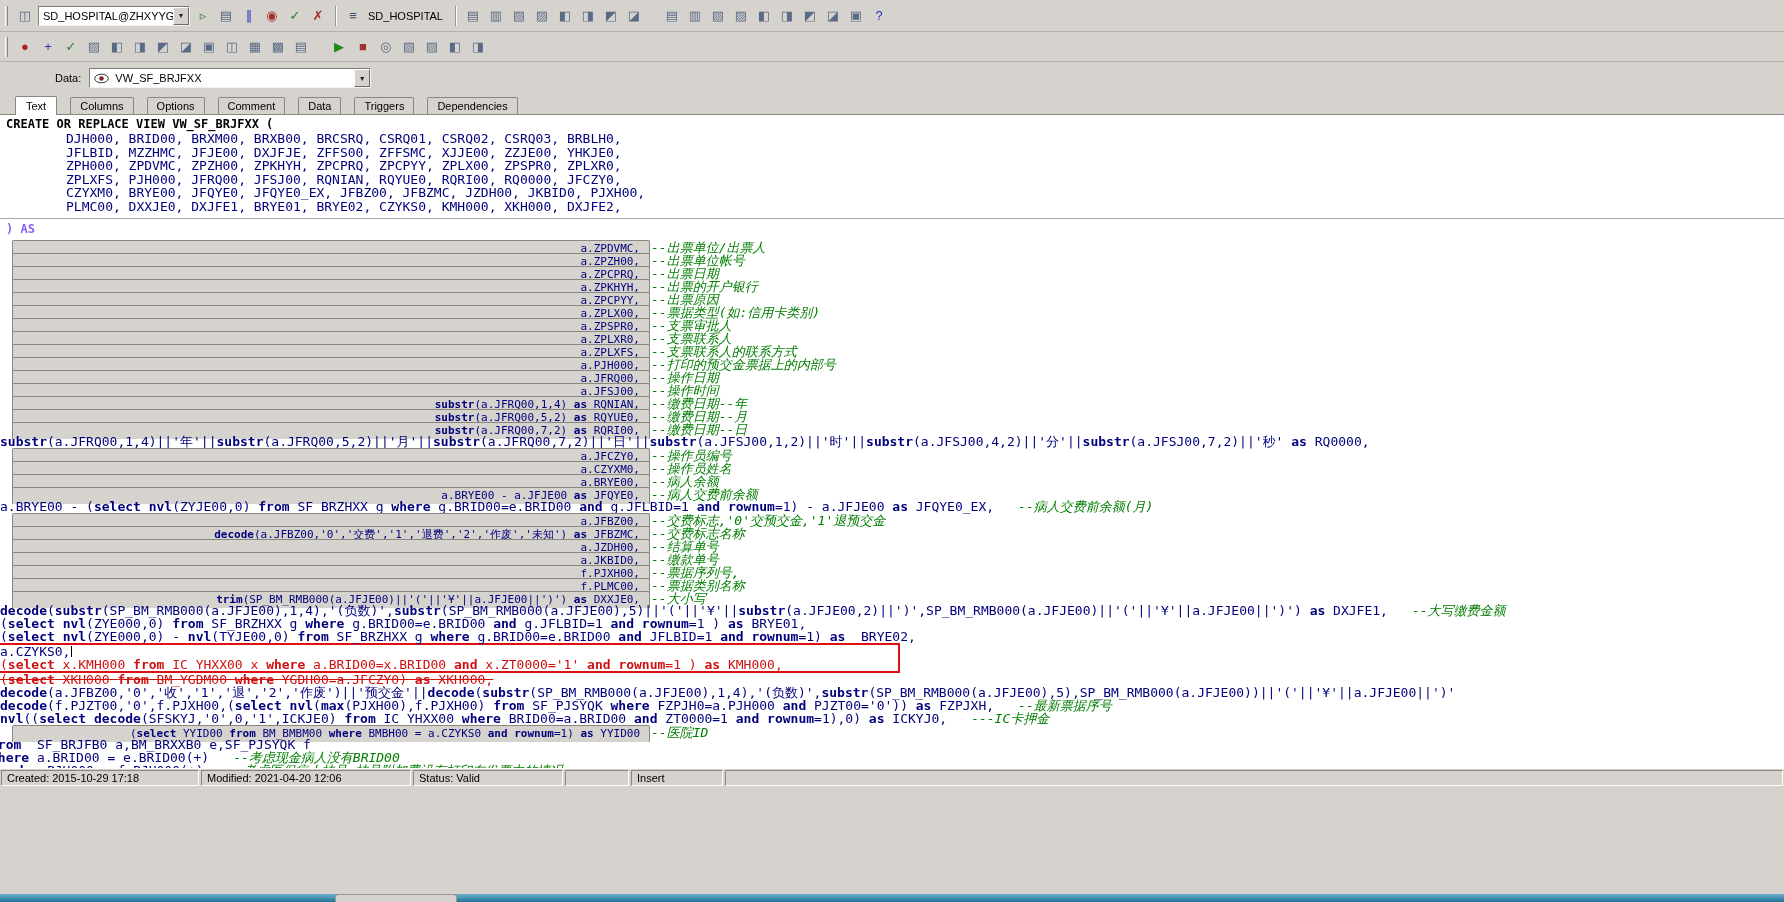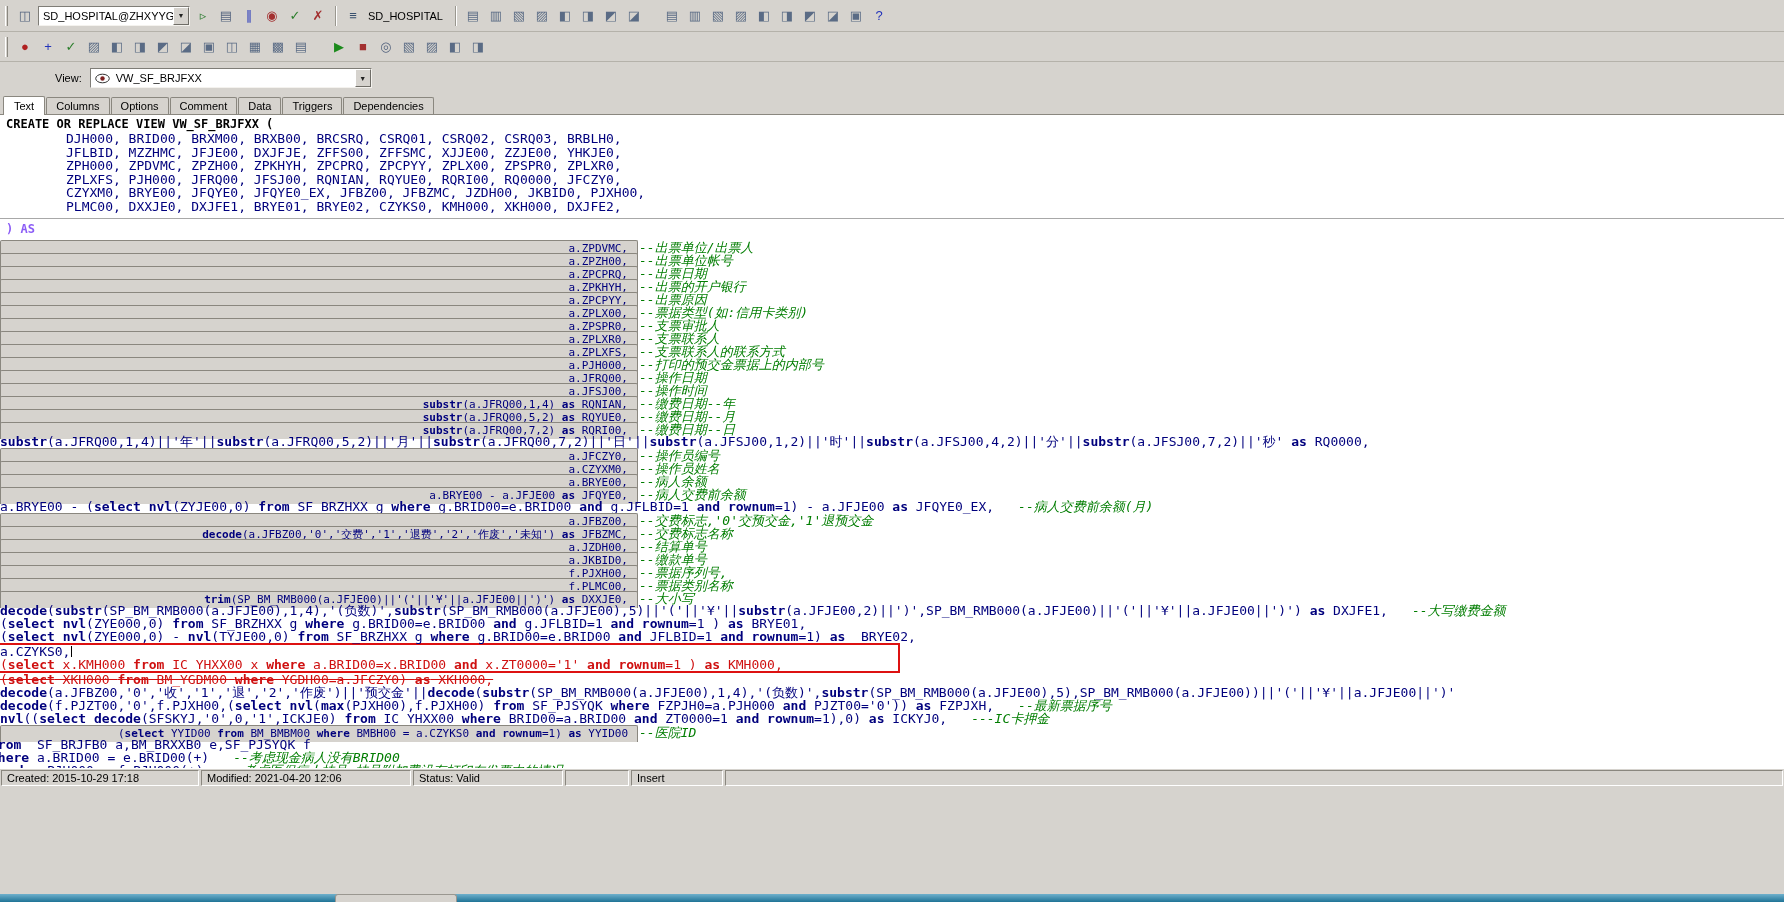--- a/index.html
+++ b/index.html
@@ -25,21 +25,21 @@
   .conn{width:152px;}
   .schema-label{padding:0 6px 0 2px;white-space:nowrap;}
   
   .viewrow{display:flex;align-items:center;height:32px;padding-left:55px;background:#d6d3ce;}
   .viewrow .lbl{margin-right:8px;}
   .viewcombo{width:282px;}
   .eye{margin:0 2px 0 4px;display:inline-flex;}
   
   .tabbar{display:flex;align-items:flex-end;height:20px;padding-left:3px;background:#d6d3ce;position:relative;}
   .tab{padding:2px 9px;background:#d6d3ce;border:1px solid #8a877f;border-bottom:none;
-       border-radius:2px 2px 0 0;margin-right:1px;font-size:11px;line-height:12px;}
+       border-radius:2px 2px 0 0;margin-right:1px;font-size:11px;line-height:12px;margin-left:12px;}
   .tab.active{background:#fff;position:relative;z-index:2;padding:3px 10px;margin-bottom:-1px;}
   
   .codearea{position:absolute;top:114px;left:0;right:0;bottom:134px;background:#fff;
             border-top:1px solid #8a877f;overflow:hidden;
             font-family:"DejaVu Sans Mono","DejaVu Sans",monospace;font-size:13px;color:#00007d;}
   .hdr{font-weight:bold;color:#000;padding:2px 0 1px 6px;white-space:pre;font-size:12px;}
   .cols{padding-left:66px;}
   .cols .cline{height:13.5px;line-height:13.5px;}
   .divider{border-top:1px solid #a8a8a8;margin-top:5px;}
   .asline{font-weight:bold;color:#8b5cf6;padding:4px 0 4px 6px;line-height:13px;font-size:12px;}
@@ -144,21 +144,21 @@
         <span class="tbicon" style="color: rgb(163, 48, 48);">■</span>
         <span class="tbicon" style="color: rgb(85, 100, 127);">◎</span>
         <span class="tbicon" style="color: rgb(90, 107, 133);">▧</span>
         <span class="tbicon" style="color: rgb(90, 107, 133);">▨</span>
         <span class="tbicon" style="color: rgb(90, 107, 133);">◧</span>
         <span class="tbicon" style="color: rgb(90, 107, 133);">◨</span>
       </span>
   </div>
 
   <div class="viewrow">
-    <span class="lbl">View:</span>
+    <span class="lbl">Data:</span>
     <div class="combo viewcombo">
       <span class="eye">
         <svg width="15" height="11" viewBox="0 0 15 11">
           <ellipse cx="7.5" cy="5.5" rx="6.8" ry="4.3" fill="#fdfdfd" stroke="#333" stroke-width="1"></ellipse>
           <circle cx="7.5" cy="5.5" r="2.2" fill="#7d2020"></circle>
         </svg>
       </span>
       <span class="txt">VW_SF_BRJFXX</span>
       <span class="btn">▼</span>
     </div>

